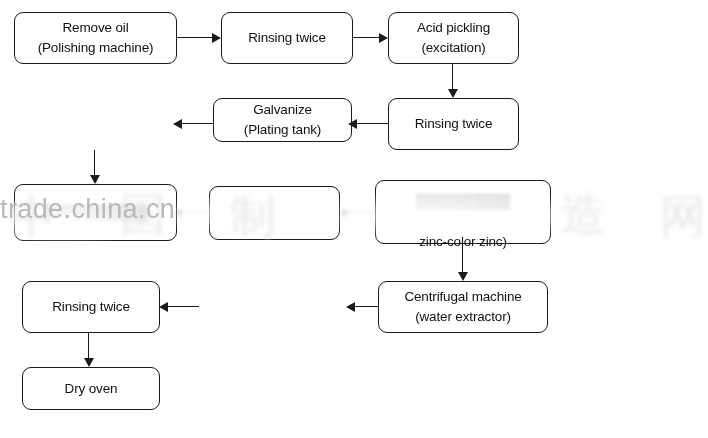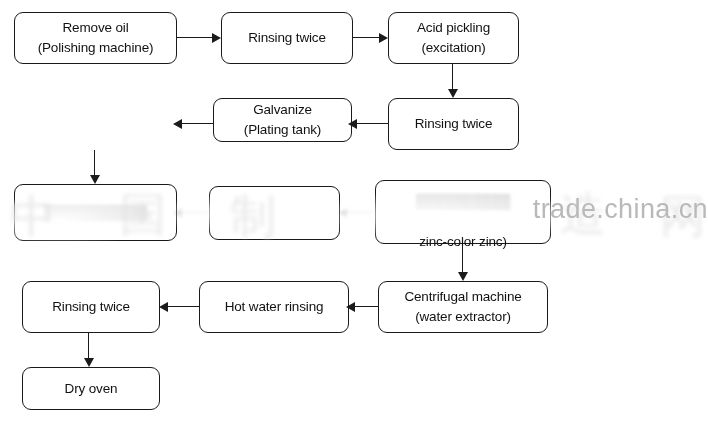--- a/index.html
+++ b/index.html
@@ -111,21 +111,21 @@
       radial-gradient(ellipse 150px 34px at 60px 52px, rgba(255,255,255,.97) 0%, rgba(255,255,255,0) 72%),
       radial-gradient(ellipse 120px 30px at 240px 46px, rgba(255,255,255,.97) 0%, rgba(255,255,255,0) 72%),
       radial-gradient(ellipse 170px 34px at 430px 48px, rgba(255,255,255,.95) 0%, rgba(255,255,255,0) 74%),
       radial-gradient(ellipse 140px 30px at 600px 48px, rgba(255,255,255,.95) 0%, rgba(255,255,255,0) 74%);
   }
   #watermark .wm-text {
     position: absolute;
     left: 0;
     top: 26px;
     width: 708px;
-    text-align: right;
+    text-align: left;
     font-family: "Liberation Sans", sans-serif;
     font-size: 27px;
     color: #b9b9b9;
     letter-spacing: .4px;
     white-space: nowrap;
   }
   #watermark .wm-glyphs {
     position: absolute;
     left: 0;
     top: 8px;
@@ -213,23 +213,20 @@
   <div class="arrow down" style="left:458px; top:272px;"></div>
 
   <div class="node" style="left:378px; top:281px; width:170px; height:52px;">
     <span class="label">Centrifugal machine
 (water extractor)</span>
   </div>
 
   <div class="conn h" style="left:348px; top:306px; width:30px;"></div>
   <div class="arrow left" style="left:346px; top:302px;"></div>
 
-  <div class="node" style="left:199px; top:281px; width:150px; height:52px;">
-    <span class="label">Hot water rinsing</span>
-  </div>
 
   <div class="conn h" style="left:161px; top:306px; width:38px;"></div>
   <div class="arrow left" style="left:159px; top:302px;"></div>
 
   <div class="node" style="left:22px; top:281px; width:138px; height:52px;">
     <span class="label">Rinsing twice</span>
   </div>
 
   <div class="conn v" style="left:88px; top:333px; height:28px;"></div>
   <div class="arrow down" style="left:84px; top:358px;"></div>

